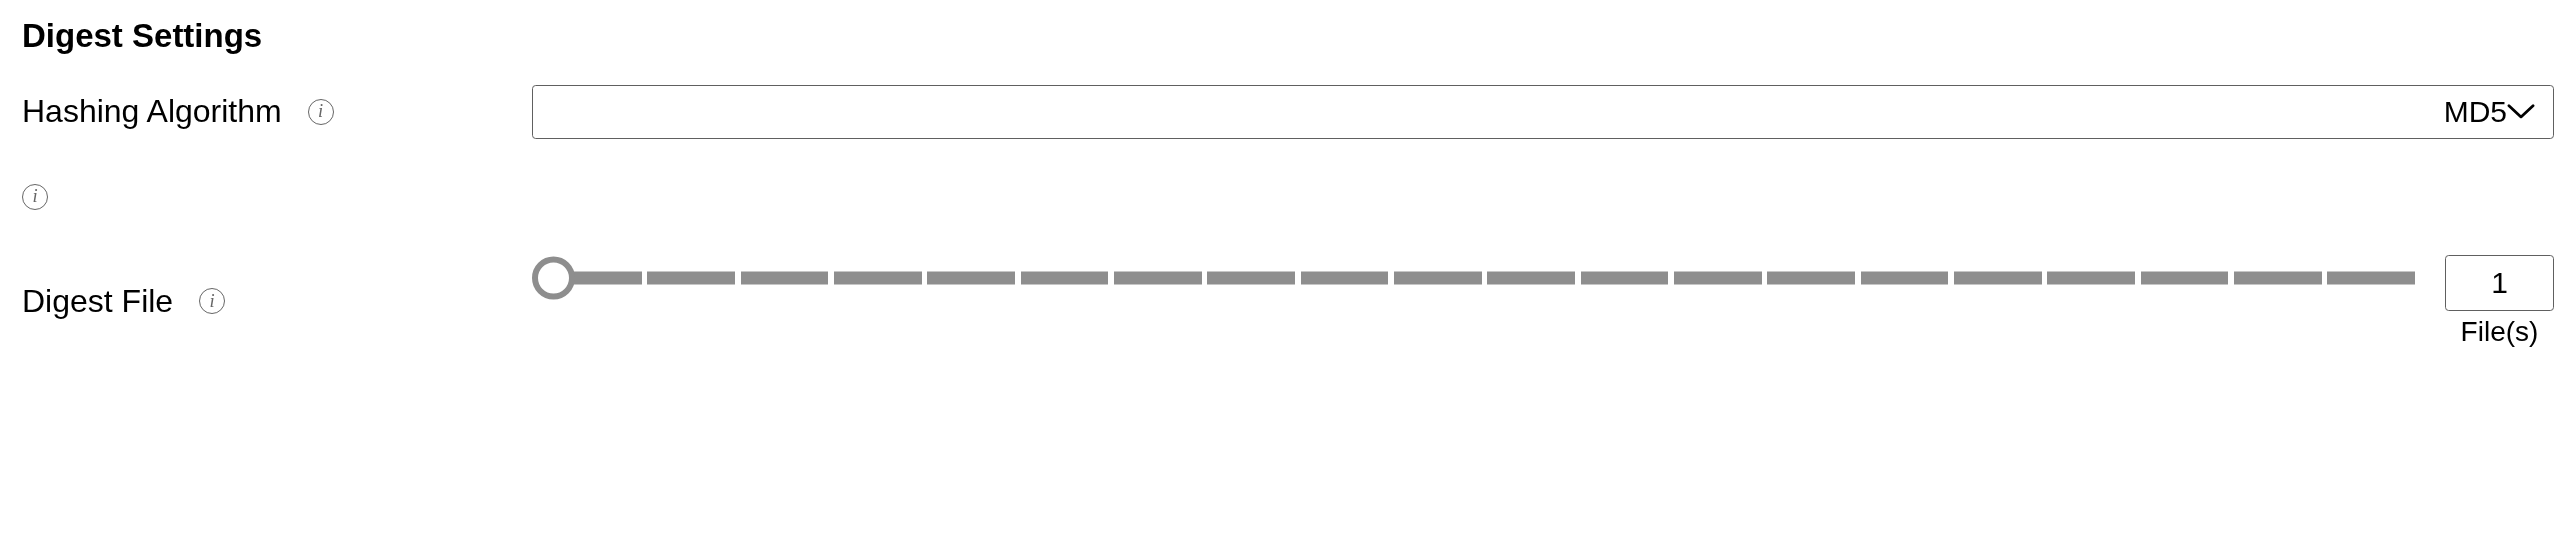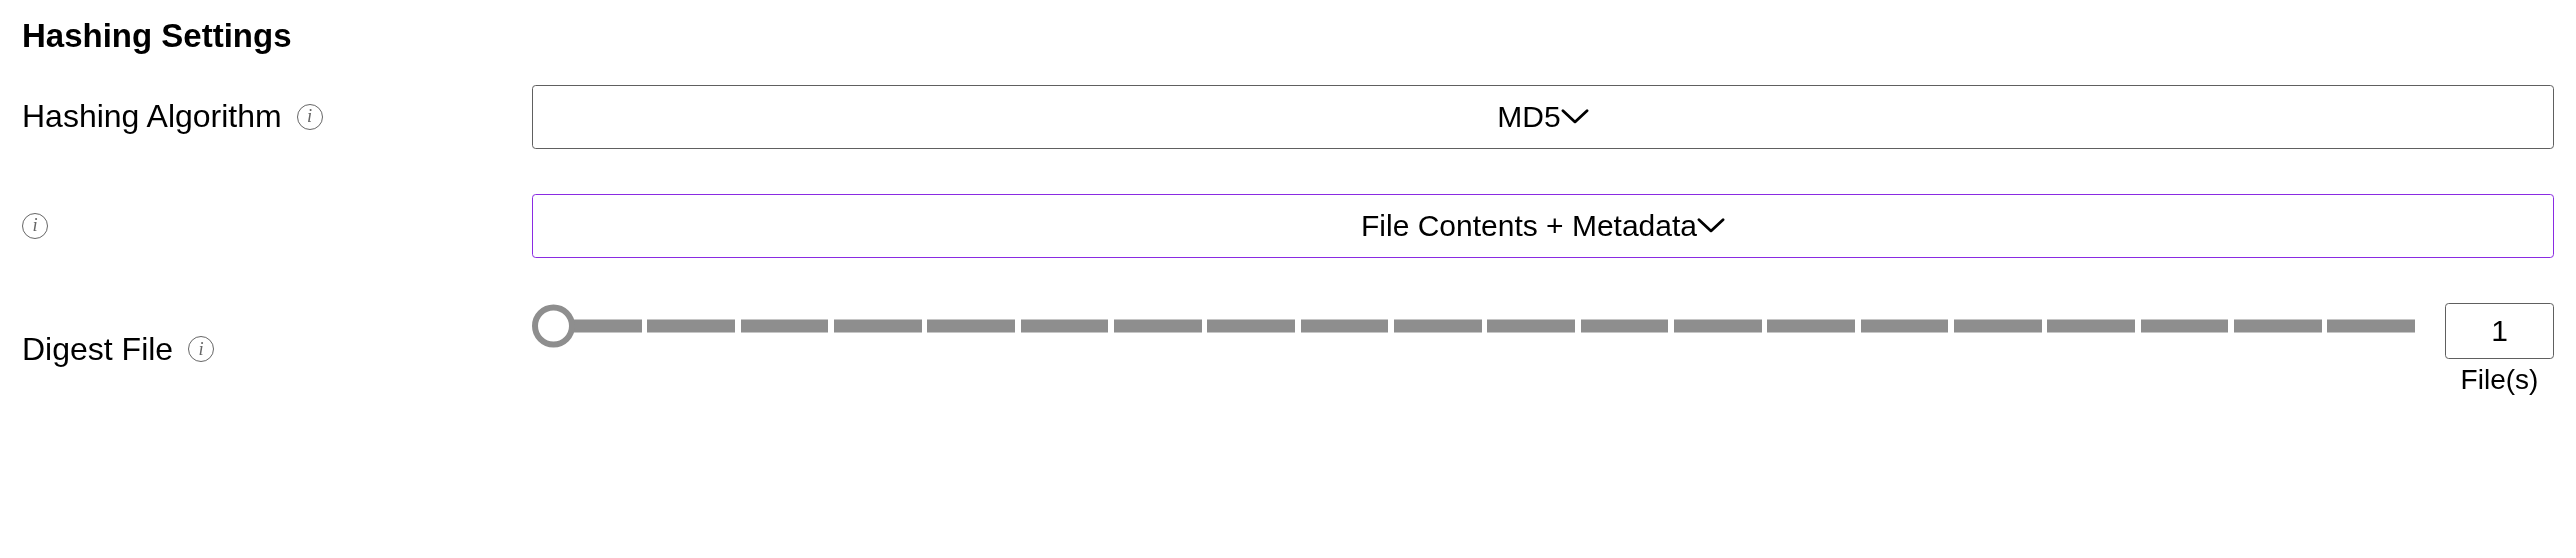--- a/index.html
+++ b/index.html
@@ -17,21 +17,21 @@
       margin-bottom: 30px;
     }
     .row {
       display: flex;
       align-items: center;
       margin-bottom: 45px;
     }
     .label-wrap {
       display: flex;
       align-items: center;
-      gap: 15px;
+      gap: 26px;
       width: 510px;
       flex: 0 0 510px;
       font-size: 32px;
       color: #000;
       font-weight: 400;
     }
     .info-icon {
       width: 26px;
       height: 26px;
       border: 1.9px solid #666;
@@ -46,28 +46,28 @@
       line-height: 1;
       cursor: default;
     }
     .field {
       flex: 1;
       display: flex;
       align-items: center;
     }
     .select-box {
       flex: 1;
-      height: 64px;
+      height: 54px;
       border: 1.9px solid #606060;
       border-radius: 3.7px;
       background: #fff;
       display: flex;
       align-items: center;
-      justify-content: center;
-      padding: 0 29px;
+      justify-content: flex-end;
+      padding: 0 18px;
       font-size: 30px;
       cursor: pointer;
       user-select: none;
     }
     .select-box.focused {
       border-color: #8a2be2;
     }
     .chevron {
       display: inline-flex;
     }
@@ -129,21 +129,21 @@
       font-family: inherit;
     }
     .size-unit {
       font-size: 28px;
       margin-top: 5.6px;
     }
   </style>
 </head>
 <body>
 
-<div class="section-title">Hashing Settings</div>
+<div class="section-title">Digest Settings</div>
 
 <div class="row">
   <div class="label-wrap">
     <span>Hashing Algorithm</span>
     <span class="info-icon">i</span>
   </div>
   <div class="field">
     <div class="select-box">
       <span>MD5</span>
       <span class="chevron">
@@ -152,30 +152,20 @@
           </svg>
       </span>
     </div>
   </div>
 </div>
 
 <div class="row">
   <div class="label-wrap">
     <span class="info-icon">i</span>
   </div>
-  <div class="field">
-    <div class="select-box focused">
-      <span>File Contents + Metadata</span>
-      <span class="chevron">
-        <svg viewBox="0 0 30 18">
-            <path d="M2 3 L15 15 L28 3" fill="none" stroke="#000" stroke-width="3" stroke-linecap="round" stroke-linejoin="round"></path>
-          </svg>
-      </span>
-    </div>
-  </div>
 </div>
 
 <div class="row" style="margin-bottom:0">
   <div class="label-wrap">
     <span>Digest File</span>
     <span class="info-icon">i</span>
   </div>
   <div class="field">
     <div class="slider-wrap">
       <div class="slider">

